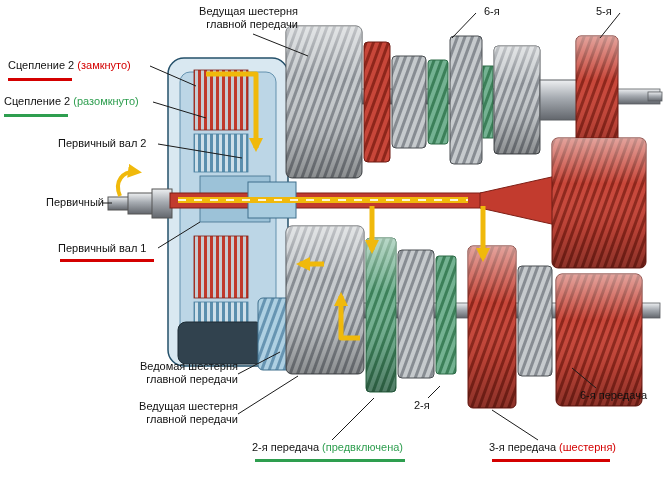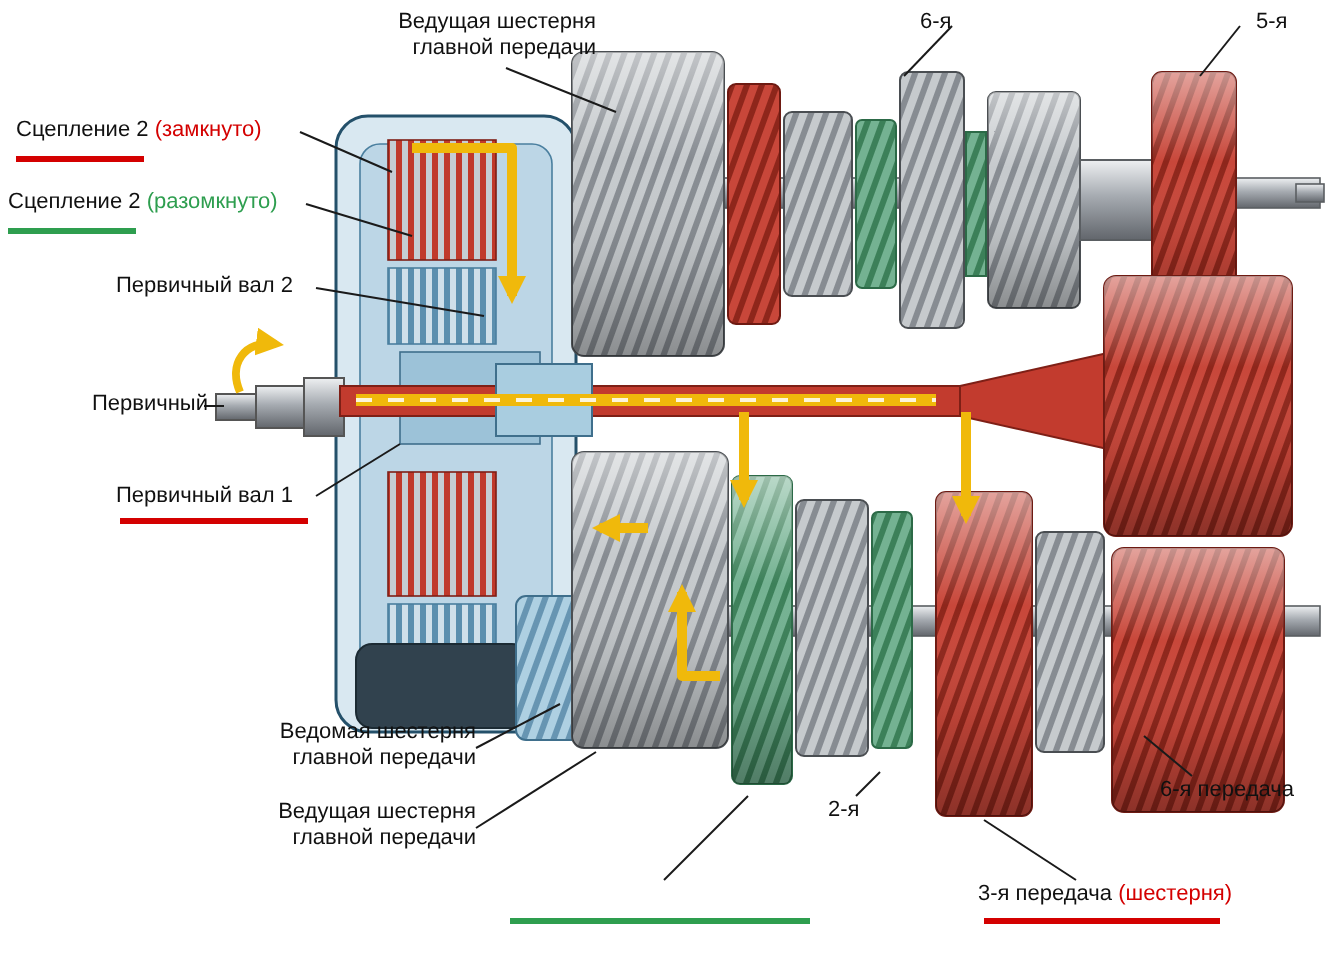--- a/index.html
+++ b/index.html
@@ -153,25 +153,25 @@
       <line x1="538" y1="440" x2="492" y2="410"></line>
       <line x1="596" y1="388" x2="572" y2="368"></line>
     </g>
   </svg>
 
   <div class="label center" style="left:180px;top:5px;width:118px">
     <span class="ln">Ведущая шестерня</span>
     <span class="ln">главной передачи</span>
   </div>
 
-  <div class="label" style="left:460px;top:5px">
+  <div class="label" style="left:484px;top:5px">
     <span>6-я</span>
   </div>
 
-  <div class="label" style="left:628px;top:5px">
+  <div class="label" style="left:596px;top:5px">
     <span>5-я</span>
   </div>
 
   <div class="label" style="left:8px;top:59px">
     <span>Сцепление 2</span>
     <span class="red">(замкнуто)</span>
   </div>
   <div class="bar red-bar" style="left:8px;top:78px;width:64px"></div>
 
   <div class="label" style="left:4px;top:95px">
@@ -196,20 +196,24 @@
   <div class="label center" style="left:120px;top:360px;width:118px">
     <span class="ln">Ведомая шестерня</span>
     <span class="ln">главной передачи</span>
   </div>
 
   <div class="label center" style="left:120px;top:400px;width:118px">
     <span class="ln">Ведущая шестерня</span>
     <span class="ln">главной передачи</span>
   </div>
 
+  <div class="label" style="left:252px;top:441px">
+    <span>2-я передача</span>
+    <span class="green">(предвключена)</span>
+  </div>
   <div class="bar green-bar" style="left:255px;top:459px;width:150px"></div>
 
   <div class="label" style="left:414px;top:399px">
     <span>2-я</span>
   </div>
 
   <div class="label" style="left:489px;top:441px">
     <span>3-я передача</span>
     <span class="red">(шестерня)</span>
   </div>

